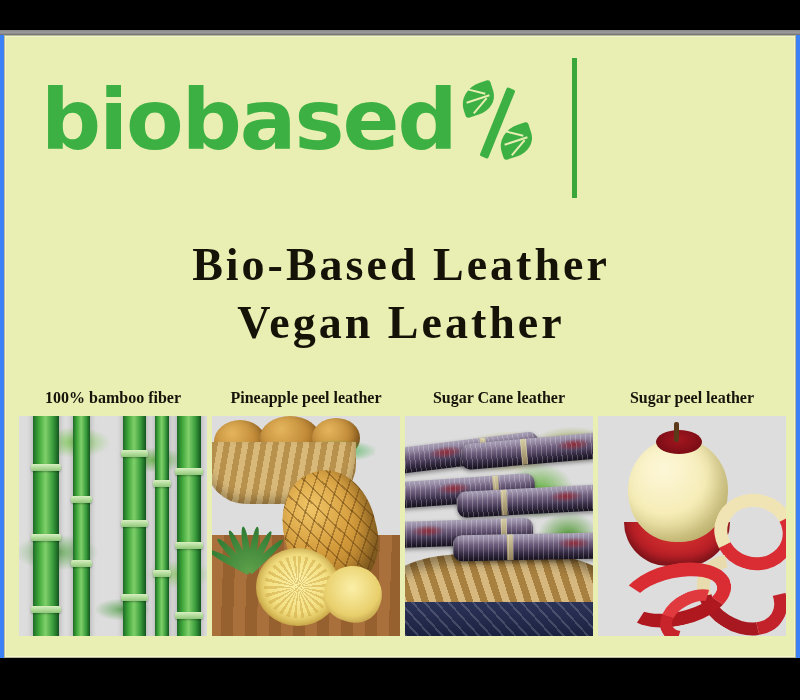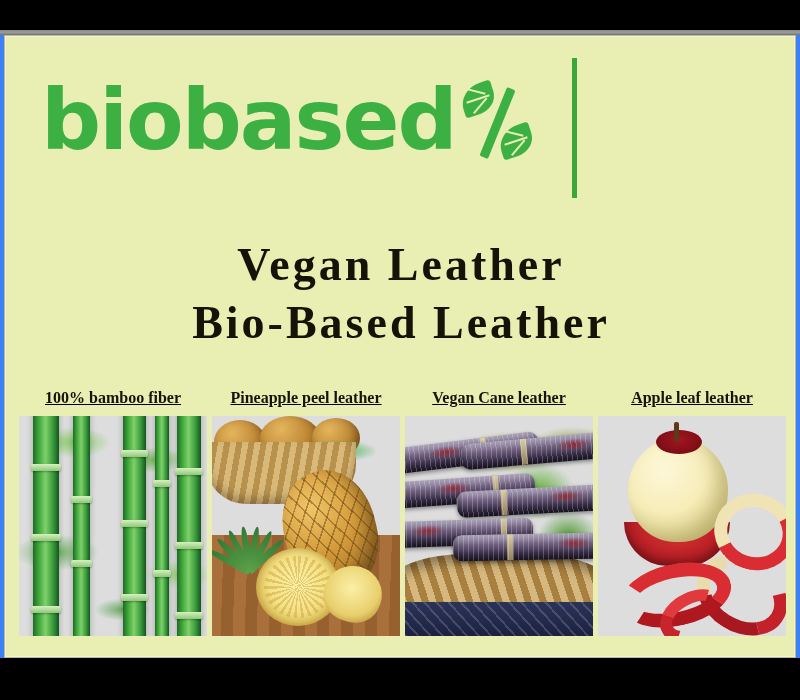--- a/index.html
+++ b/index.html
@@ -105,21 +105,21 @@
     line-height:58px;
     letter-spacing:3px;
   }
 
   
   .gallery {
     position:absolute; left:14px; top:352px;
     width:764px; height:250px;
     display:flex; gap:5px;
   }
-  .card { position:relative; width:188px;text-decoration:underline; }
+  .card { position:relative; width:188px; }
   .card .caption {
     height:28px;
     text-align:center;
     font-family:"Liberation Serif", serif;
     font-weight:700;
     font-size:16px;
     line-height:20px;
     color:#16130a;
     white-space:nowrap;
   }
@@ -352,22 +352,22 @@
         <div class="pc-leaf bot">
           <div class="pc-vein mid"></div>
           <div class="pc-vein d1"></div>
           <div class="pc-vein d2"></div>
         </div>
       </div>
     </div>
     <div class="logo-divider"></div>
 
     <div class="headline">
+      <div class="line">Bio-Based Leather</div>
       <div class="line">Vegan Leather</div>
-      <div class="line">Bio-Based Leather</div>
     </div>
 
     <div class="gallery">
 
       <div class="card">
         <div class="caption">100% bamboo fiber</div>
         <div class="photo ph-bamboo">
           <div class="bam-leafy"></div>
           <div class="culm c1">
             <div class="node" style="top:54px"></div>
@@ -415,21 +415,21 @@
             <div class="crown-blade" style="transform:rotate(10deg)"></div>
             <div class="crown-blade" style="transform:rotate(28deg)"></div>
             <div class="crown-blade" style="transform:rotate(46deg)"></div>
           </div>
           <div class="pine-half"></div>
           <div class="pine-wedge"></div>
         </div>
       </div>
 
       <div class="card">
-        <div class="caption">Vegan Cane leather</div>
+        <div class="caption">Sugar Cane leather</div>
         <div class="photo ph-cane">
           <div class="cane-bg-leaf"></div>
           <div class="cane-lettuce"></div>
           <div class="basket-rim"></div>
           <div class="stalk s1">
               <span class="band" style="left:92px"></span>
               <span class="rust" style="left:40px"></span>
             </div>
           <div class="stalk s2">
               <span class="band" style="left:60px"></span>
@@ -449,21 +449,21 @@
             </div>
           <div class="stalk s6">
               <span class="band" style="left:54px"></span>
               <span class="rust" style="left:104px"></span>
             </div>
           <div class="cane-cloth"></div>
         </div>
       </div>
 
       <div class="card">
-        <div class="caption">Apple leaf leather</div>
+        <div class="caption">Sugar peel leather</div>
         <div class="photo ph-apple">
           <div class="apple-skin"></div>
           <div class="apple-body"></div>
           <div class="apple-top"></div>
           <div class="apple-stem"></div>
           <div class="peel p1"></div>
           <div class="peel p3"></div>
           <div class="peel p2"></div>
           <div class="peel p4"></div>
         </div>

